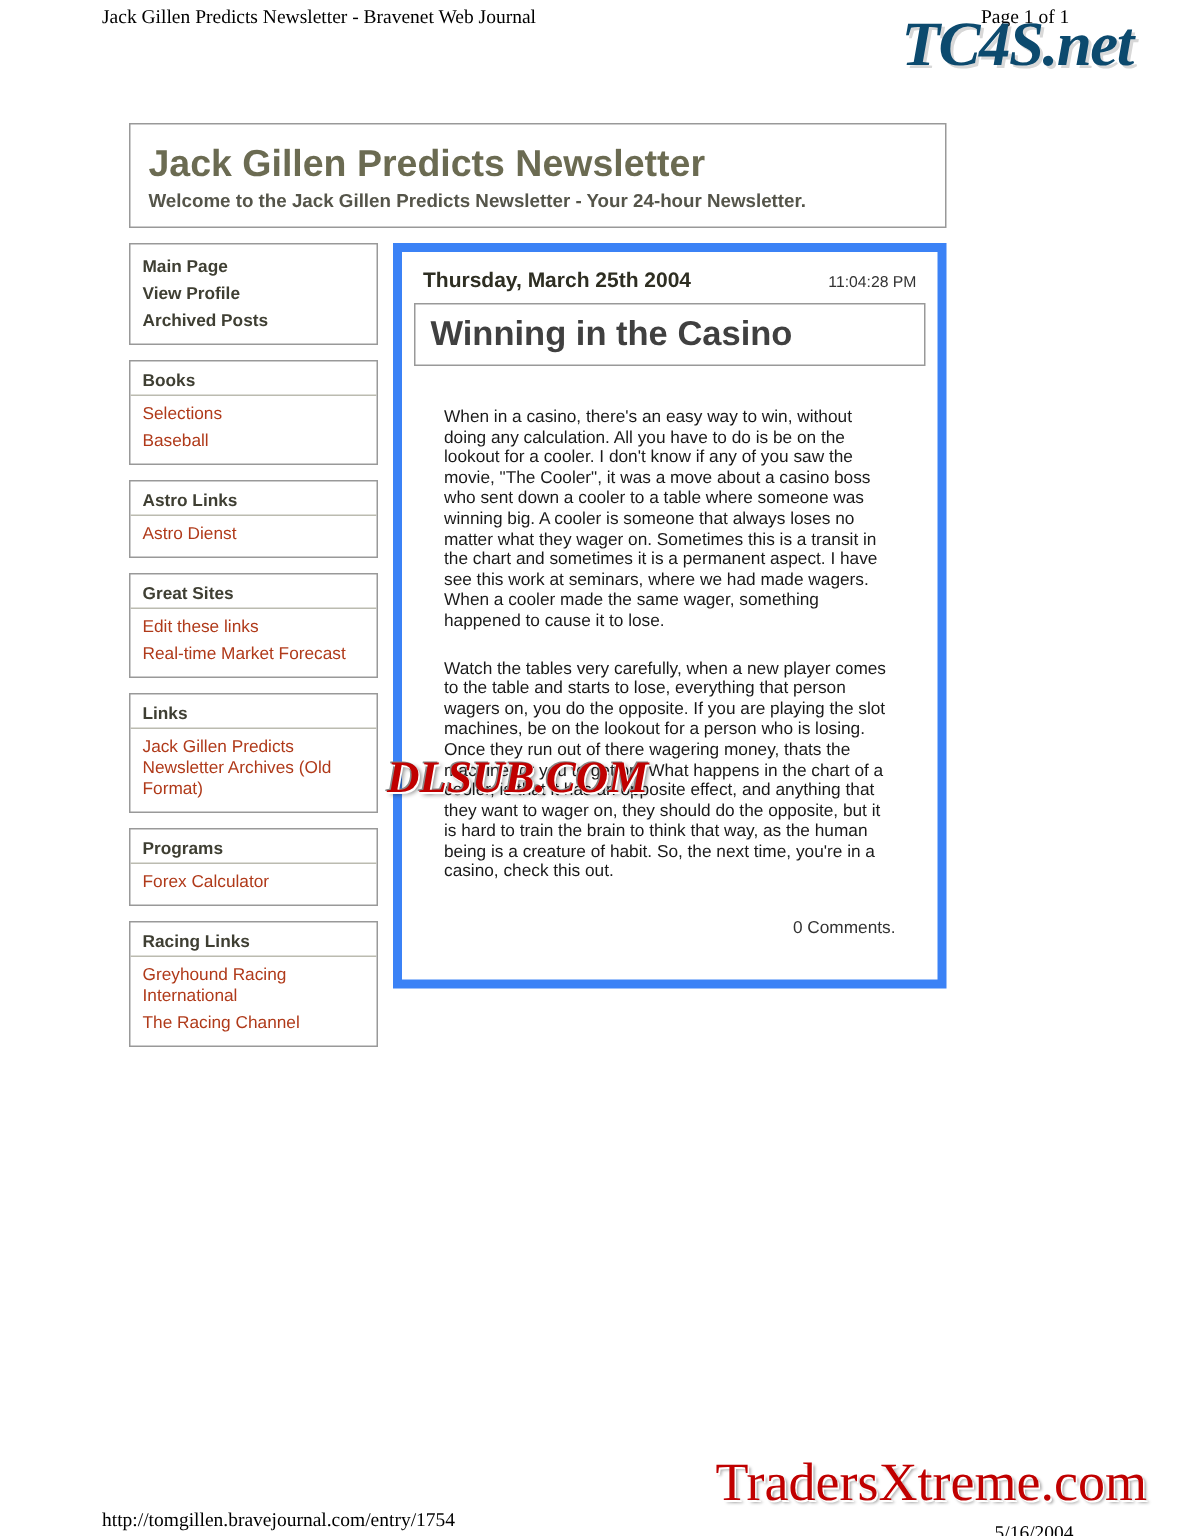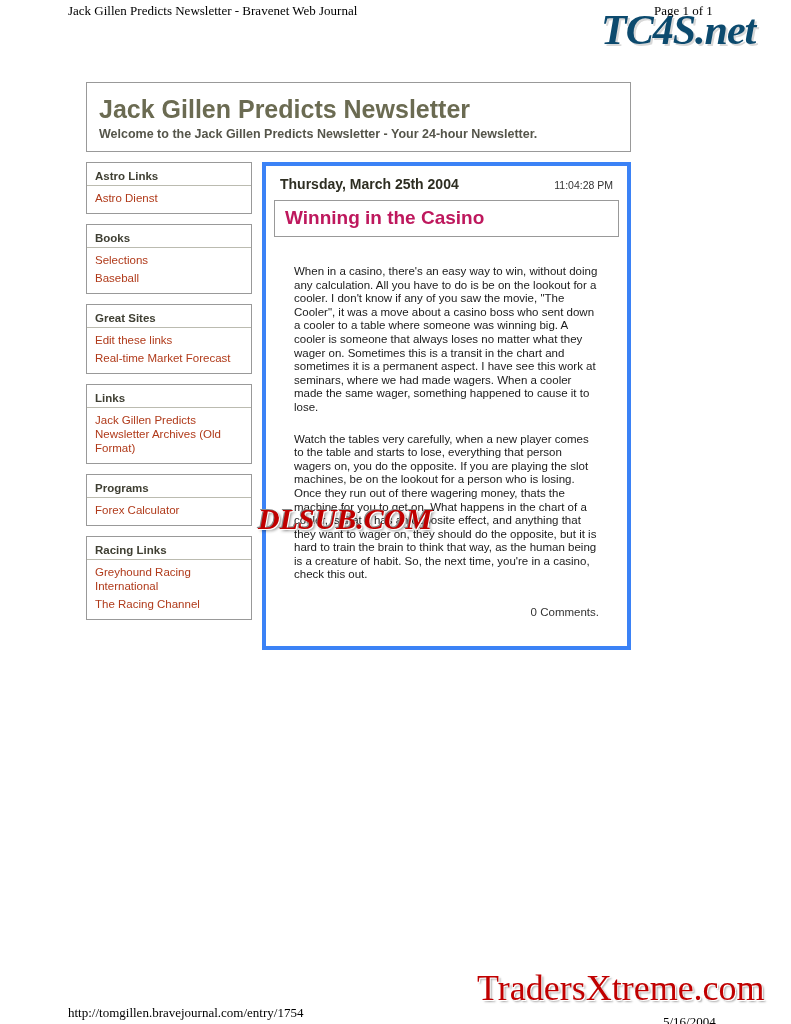--- a/index.html
+++ b/index.html
@@ -170,21 +170,21 @@
   }
   .side-link.bold-dark {
     color: #3f3f33;
     font-weight: bold;
   }
 
   
   .content {
     margin-left: 10px;
     flex: 1 1 auto;
-    border: 4px solid #3b82f6;
+    border: 6px solid #3b82f6;
     background: #ffffff;
     box-sizing: border-box;
     min-height: 388px;
     padding: 0;
   }
   .date-bar {
     display: flex;
     align-items: baseline;
     justify-content: space-between;
     padding: 10px 14px 8px 14px;
@@ -197,23 +197,23 @@
   .date-bar .time {
     font-size: 10.5px;
     color: #333333;
   }
   .entry-title-box {
     margin: 0 8px;
     border: 1px solid #999999;
     padding: 6px 10px 7px 10px;
   }
   .entry-title-box .entry-title {
-    font-size: 19px;
-    font-weight: bold;
-    color: #be185d;
+    font-size: 23px;
+    font-weight: bold;
+    color: #404040;
   }
   .entry-body {
     padding: 28px 28px 0 28px;
     font-size: 11.5px;
     line-height: 13.6px;
     color: #1a1a1a;
   }
   .entry-body p { margin: 0 0 18px 0; }
   .comments-row {
     padding: 6px 28px 18px 28px;
@@ -237,30 +237,35 @@
 
   <div class="masthead">
     <h1>Jack Gillen Predicts Newsletter</h1>
     <div class="tagline">Welcome to the Jack Gillen Predicts Newsletter - Your 24-hour Newsletter.</div>
   </div>
 
   <div class="columns">
 
     <div class="sidebar">
 
-
-      <div class="side-box">
-        <div class="side-title">Astro Links</div>
-        <a class="side-link" href="#">Astro Dienst</a>
+      <div class="side-box first">
+        <a class="side-link bold-dark" href="#">Main Page</a>
+        <a class="side-link bold-dark" href="#">View Profile</a>
+        <a class="side-link bold-dark" href="#">Archived Posts</a>
       </div>
 
       <div class="side-box">
         <div class="side-title">Books</div>
         <a class="side-link" href="#">Selections</a>
         <a class="side-link" href="#">Baseball</a>
+      </div>
+
+      <div class="side-box">
+        <div class="side-title">Astro Links</div>
+        <a class="side-link" href="#">Astro Dienst</a>
       </div>
 
       <div class="side-box">
         <div class="side-title">Great Sites</div>
         <a class="side-link" href="#">Edit these links</a>
         <a class="side-link" href="#">Real-time Market Forecast</a>
       </div>
 
       <div class="side-box">
         <div class="side-title">Links</div>

